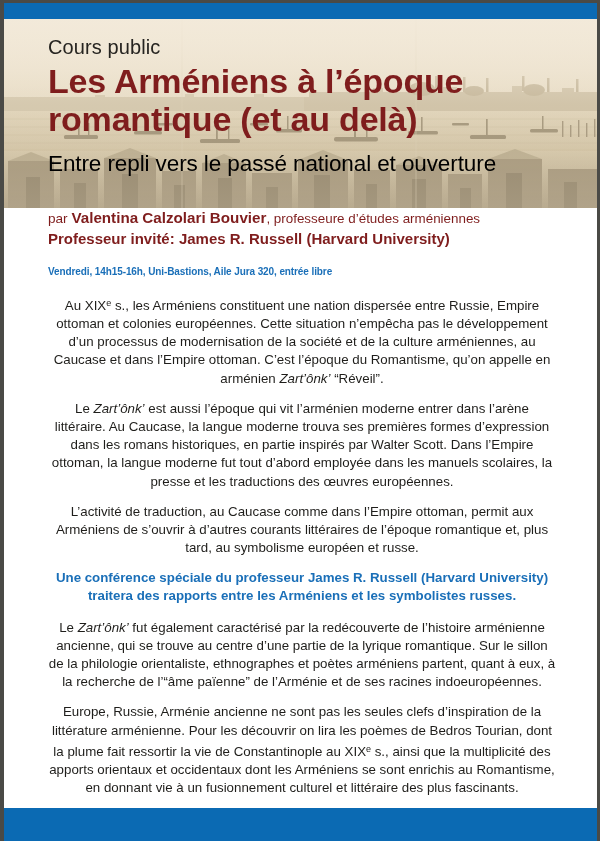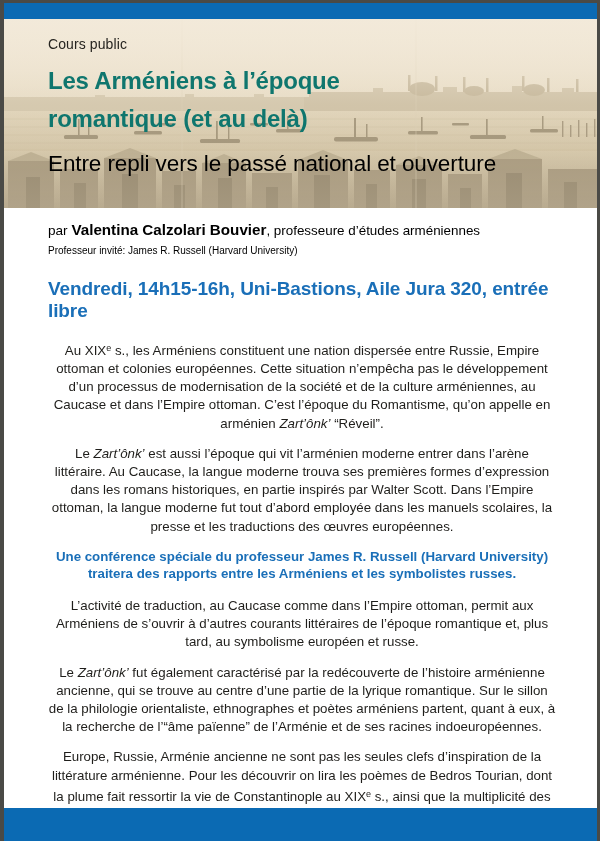--- a/index.html
+++ b/index.html
@@ -69,35 +69,35 @@
     left: 44px;
     top: 0;
     width: 540px;
     height: 100%;
   }
 
   .kicker {
     position: absolute;
     top: 17px;
     left: 0;
-    font-size: 14px;
+    font-size: 20px;
     color: #262420;
     letter-spacing: 0.1px;
     font-weight: 400;
   }
 
   .title {
     position: absolute;
     top: 43px;
     left: 0;
     width: 520px;
-    font-size: 24px;
+    font-size: 34px;
     line-height: 38px;
     font-weight: bold;
-    color: #0f766e;
+    color: #7f1d1d;
     letter-spacing: -0.2px;
   }
   .title .line { display: block; }
 
   .subtitle {
     position: absolute;
     top: 128px;
     left: 0;
     width: 540px;
     font-size: 22.5px;
@@ -119,33 +119,32 @@
   }
 
   .inner {
     position: absolute;
     left: 44px;
     top: 0;
     width: 508px;
   }
 
   .speakers {
-    margin-top: 12px;
     font-size: 13.6px;
     line-height: 19px;
-    color: #000000;
+    color: #7f1d1d;
   }
   .speakers .lead { font-weight: 400; }
   .speakers .name { font-weight: bold; font-size: 15.2px; }
   .speakers .role { font-weight: 400; font-size: 13.4px; }
-  .speakers .line2 { font-weight: normal; font-size: 10px; display: block; margin-top: 1px; }
+  .speakers .line2 { font-weight: bold; font-size: 15px; display: block; margin-top: 1px; }
 
   .details {
     margin-top: 18px;
-    font-size: 19px;
+    font-size: 10px;
     font-weight: bold;
     color: #1a6fb8;
     letter-spacing: -0.1px;
   }
 
   p.para {
     margin: 0 0 12px 0;
     font-size: 13.3px;
     line-height: 18.2px;
     color: #1f1e1b;
@@ -356,22 +355,22 @@
       <div class="speakers">
         <span class="lead">par </span><span class="name">Valentina Calzolari Bouvier</span><span class="role">, professeure d’études arméniennes</span>
         <span class="line2">Professeur invité: James R. Russell (Harvard University)</span>
       </div>
 
       <div class="details">Vendredi, 14h15-16h, Uni-Bastions, Aile Jura 320, entrée libre</div>
 
       <div id="paragraphs">
           <p class="para">Au XIX<sup style="font-size:0.68em;vertical-align:0.42em;">e</sup> s., les Arméniens constituent une nation dispersée entre Russie, Empire ottoman et colonies européennes. Cette situation n’empêcha pas le développement d’un processus de modernisation de la société et de la culture arméniennes, au Caucase et dans l’Empire ottoman. C’est l’époque du Romantisme, qu’on appelle en arménien <i>Zart’ônk’</i> “Réveil”.</p>
           <p class="para">Le <i>Zart’ônk’</i> est aussi l’époque qui vit l’arménien moderne entrer dans l’arène littéraire. Au Caucase, la langue moderne trouva ses premières formes d’expression dans les romans historiques, en partie inspirés par Walter Scott. Dans l’Empire ottoman, la langue moderne fut tout d’abord employée dans les manuels scolaires, la presse et les traductions des œuvres européennes.</p>
+          <p class="para">L’activité de traduction, au Caucase comme dans l’Empire ottoman, permit aux Arméniens de s’ouvrir à d’autres courants littéraires de l’époque romantique et, plus tard, au symbolisme européen et russe.</p>
           <p class="para highlight">Une conférence spéciale du professeur James R. Russell (Harvard University) traitera des rapports entre les Arméniens et les symbolistes russes.</p>
-          <p class="para">L’activité de traduction, au Caucase comme dans l’Empire ottoman, permit aux Arméniens de s’ouvrir à d’autres courants littéraires de l’époque romantique et, plus tard, au symbolisme européen et russe.</p>
           <p class="para">Le <i>Zart’ônk’</i> fut également caractérisé par la redécouverte de l’histoire arménienne ancienne, qui se trouve au centre d’une partie de la lyrique romantique. Sur le sillon de la philologie orientaliste, ethnographes et poètes arméniens partent, quant à eux,  à la recherche de l’“âme païenne” de l’Arménie et de ses racines indoeuropéennes.</p>
           <p class="para">Europe, Russie, Arménie ancienne ne sont pas les seules clefs d’inspiration de la littérature arménienne. Pour les découvrir on lira les poèmes de Bedros Tourian, dont la plume fait ressortir la vie de Constantinople au XIX<sup style="font-size:0.68em;vertical-align:0.42em;">e</sup> s., ainsi que la multiplicité des apports orientaux et occidentaux dont les Arméniens se sont enrichis au Romantisme, en donnant vie à un fusionnement culturel et littéraire des plus fascinants.</p>
         </div>
 
     </div>
   </div>
 
   <div class="bottom-band"></div>
 </div>
 

